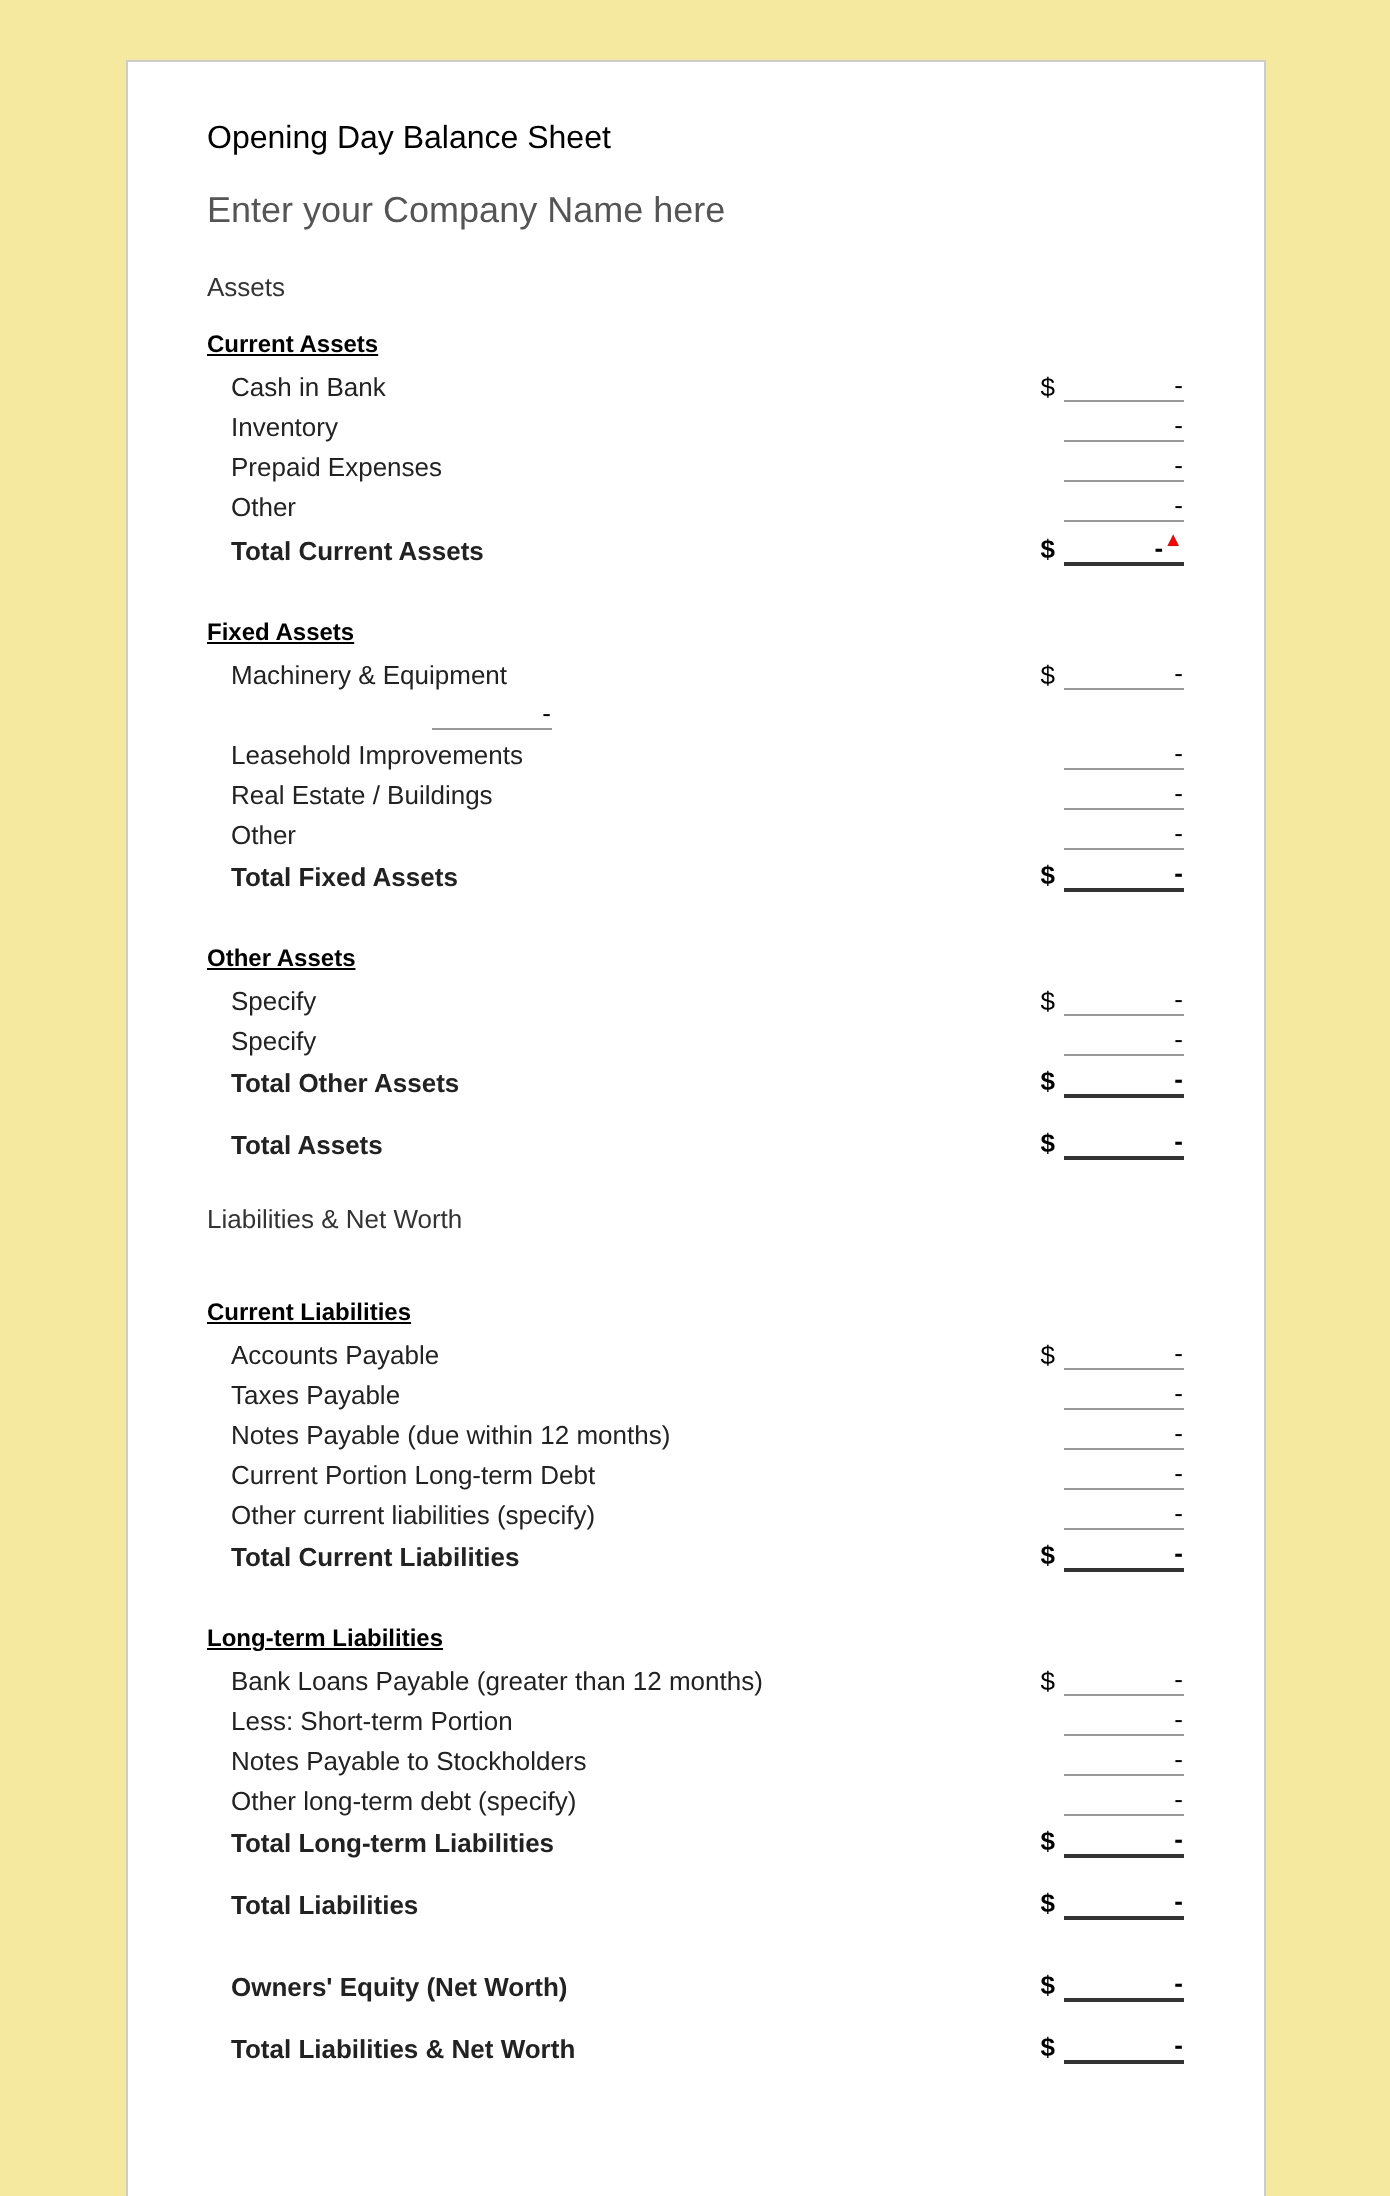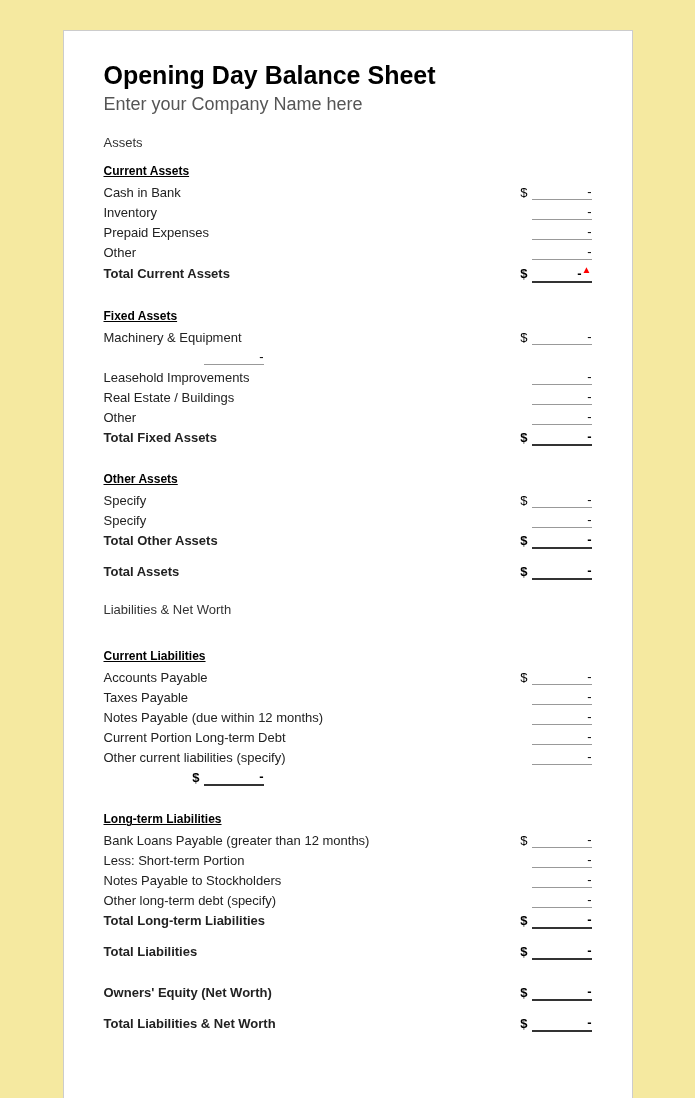--- a/index.html
+++ b/index.html
@@ -13,23 +13,23 @@
       min-height: 1098px;
       padding: 30px 20px;
     }
     .page-container {
       background: #fff;
       border: 1px solid #ccc;
       width: 570px;
       padding: 30px 40px 40px 40px;
     }
     .title {
-      font-size: 25px;
-      font-weight: bold;
-      margin-bottom: 4px;
+      font-size: 16px;
+      font-weight: normal;
+      margin-bottom: 16px;
     }
     .subtitle {
       font-size: 18px;
       color: #555;
       margin-bottom: 20px;
     }
     .section-label {
       font-size: 13px;
       margin-bottom: 8px;
       color: #333;
@@ -37,23 +37,24 @@
     .section-header {
       font-size: 12px;
       font-weight: bold;
       text-decoration: underline;
       margin-top: 14px;
       margin-bottom: 4px;
     }
     .row {
       display: flex;
       justify-content: space-between;
-      align-items: center;
+      align-items: flex-end;
       padding: 2px 0;
       font-size: 13px;
+      margin-left: 12px;
     }
     .row-label {
       flex: 1;
       color: #222;
     }
     .row-amount {
       width: 160px;
       display: flex;
       align-items: center;
       justify-content: flex-end;
@@ -252,20 +253,21 @@
     </div>
   </div>
   <div class="row">
     <span class="row-label">Other current liabilities (specify)</span>
     <div class="row-amount">
       <span class="dollar"></span>
       <span class="amount-value">-</span>
     </div>
   </div>
   <div class="row total-row">
+    <span class="row-label">Total Current Liabilities</span>
     <div class="row-amount">
       <span class="dollar">$</span>
       <span class="amount-value">-</span>
     </div>
   </div>
 
   <div class="spacer"></div>
 
   <div class="section-header">Long-term Liabilities</div>
 

